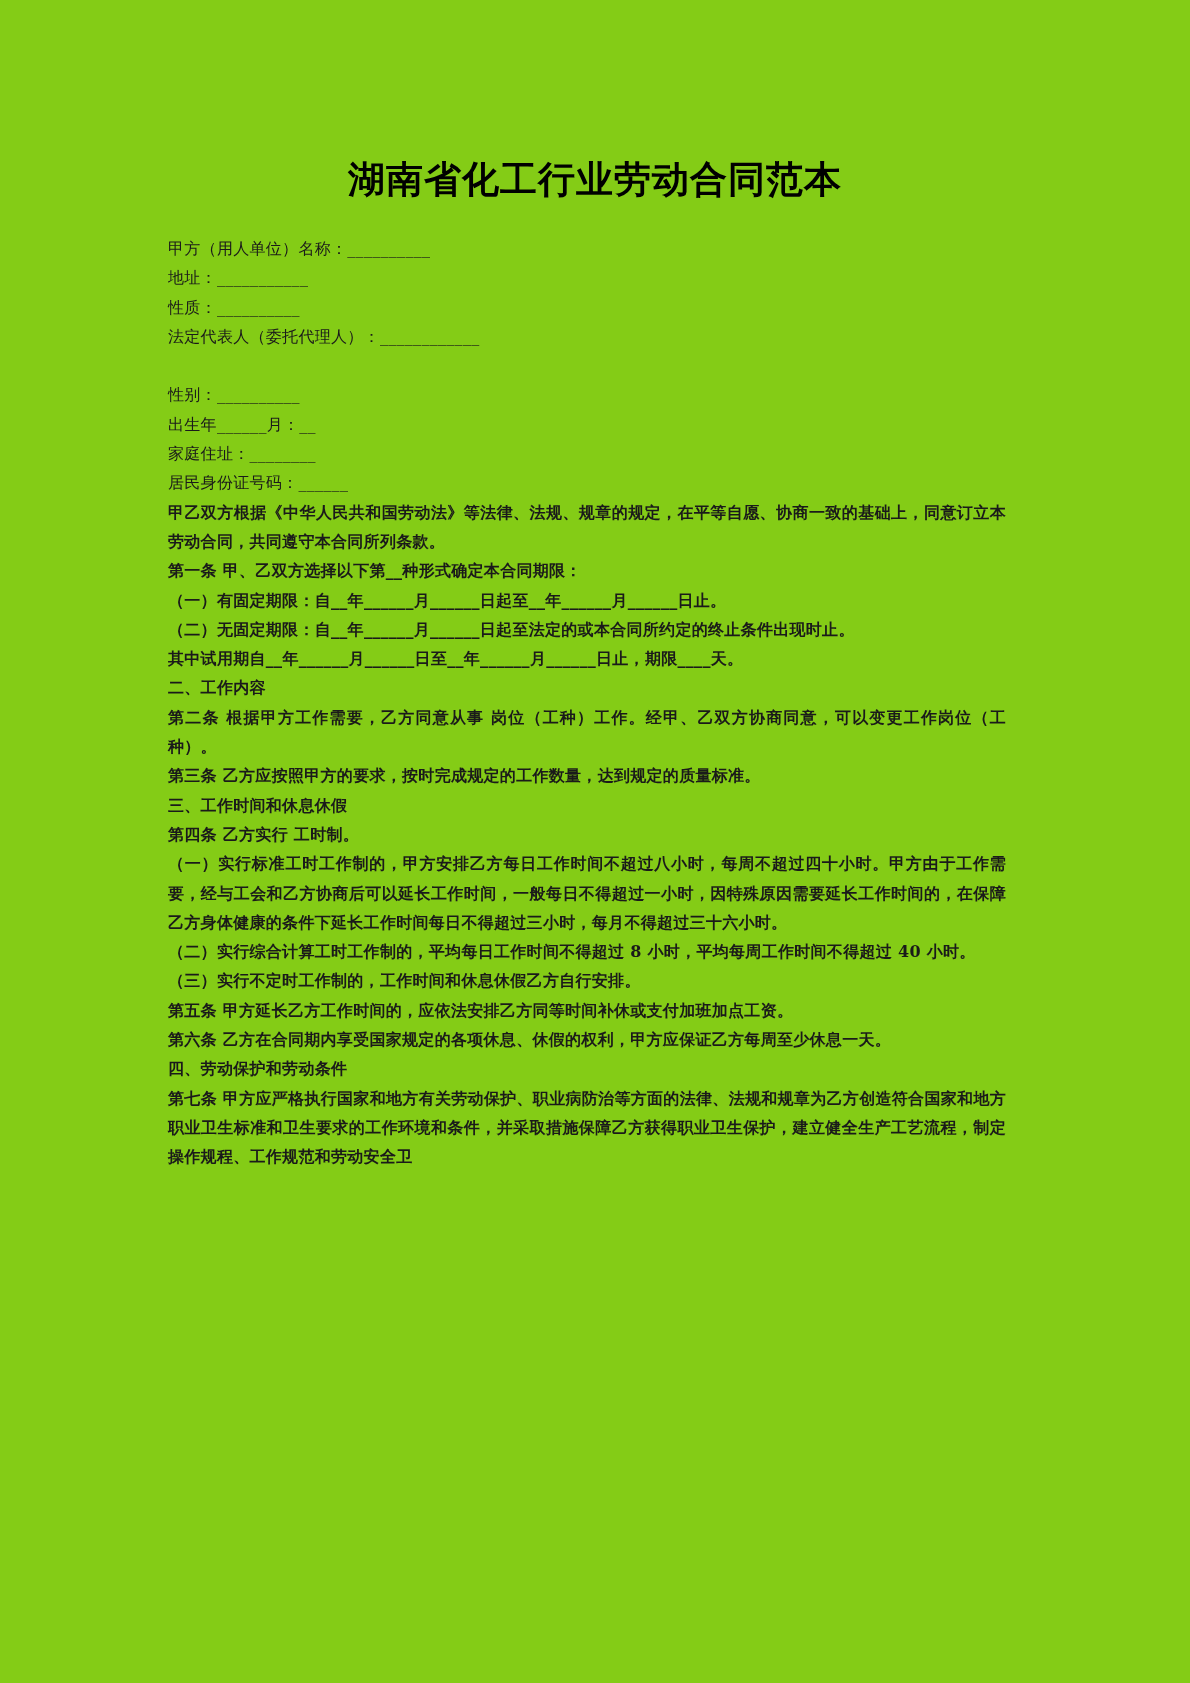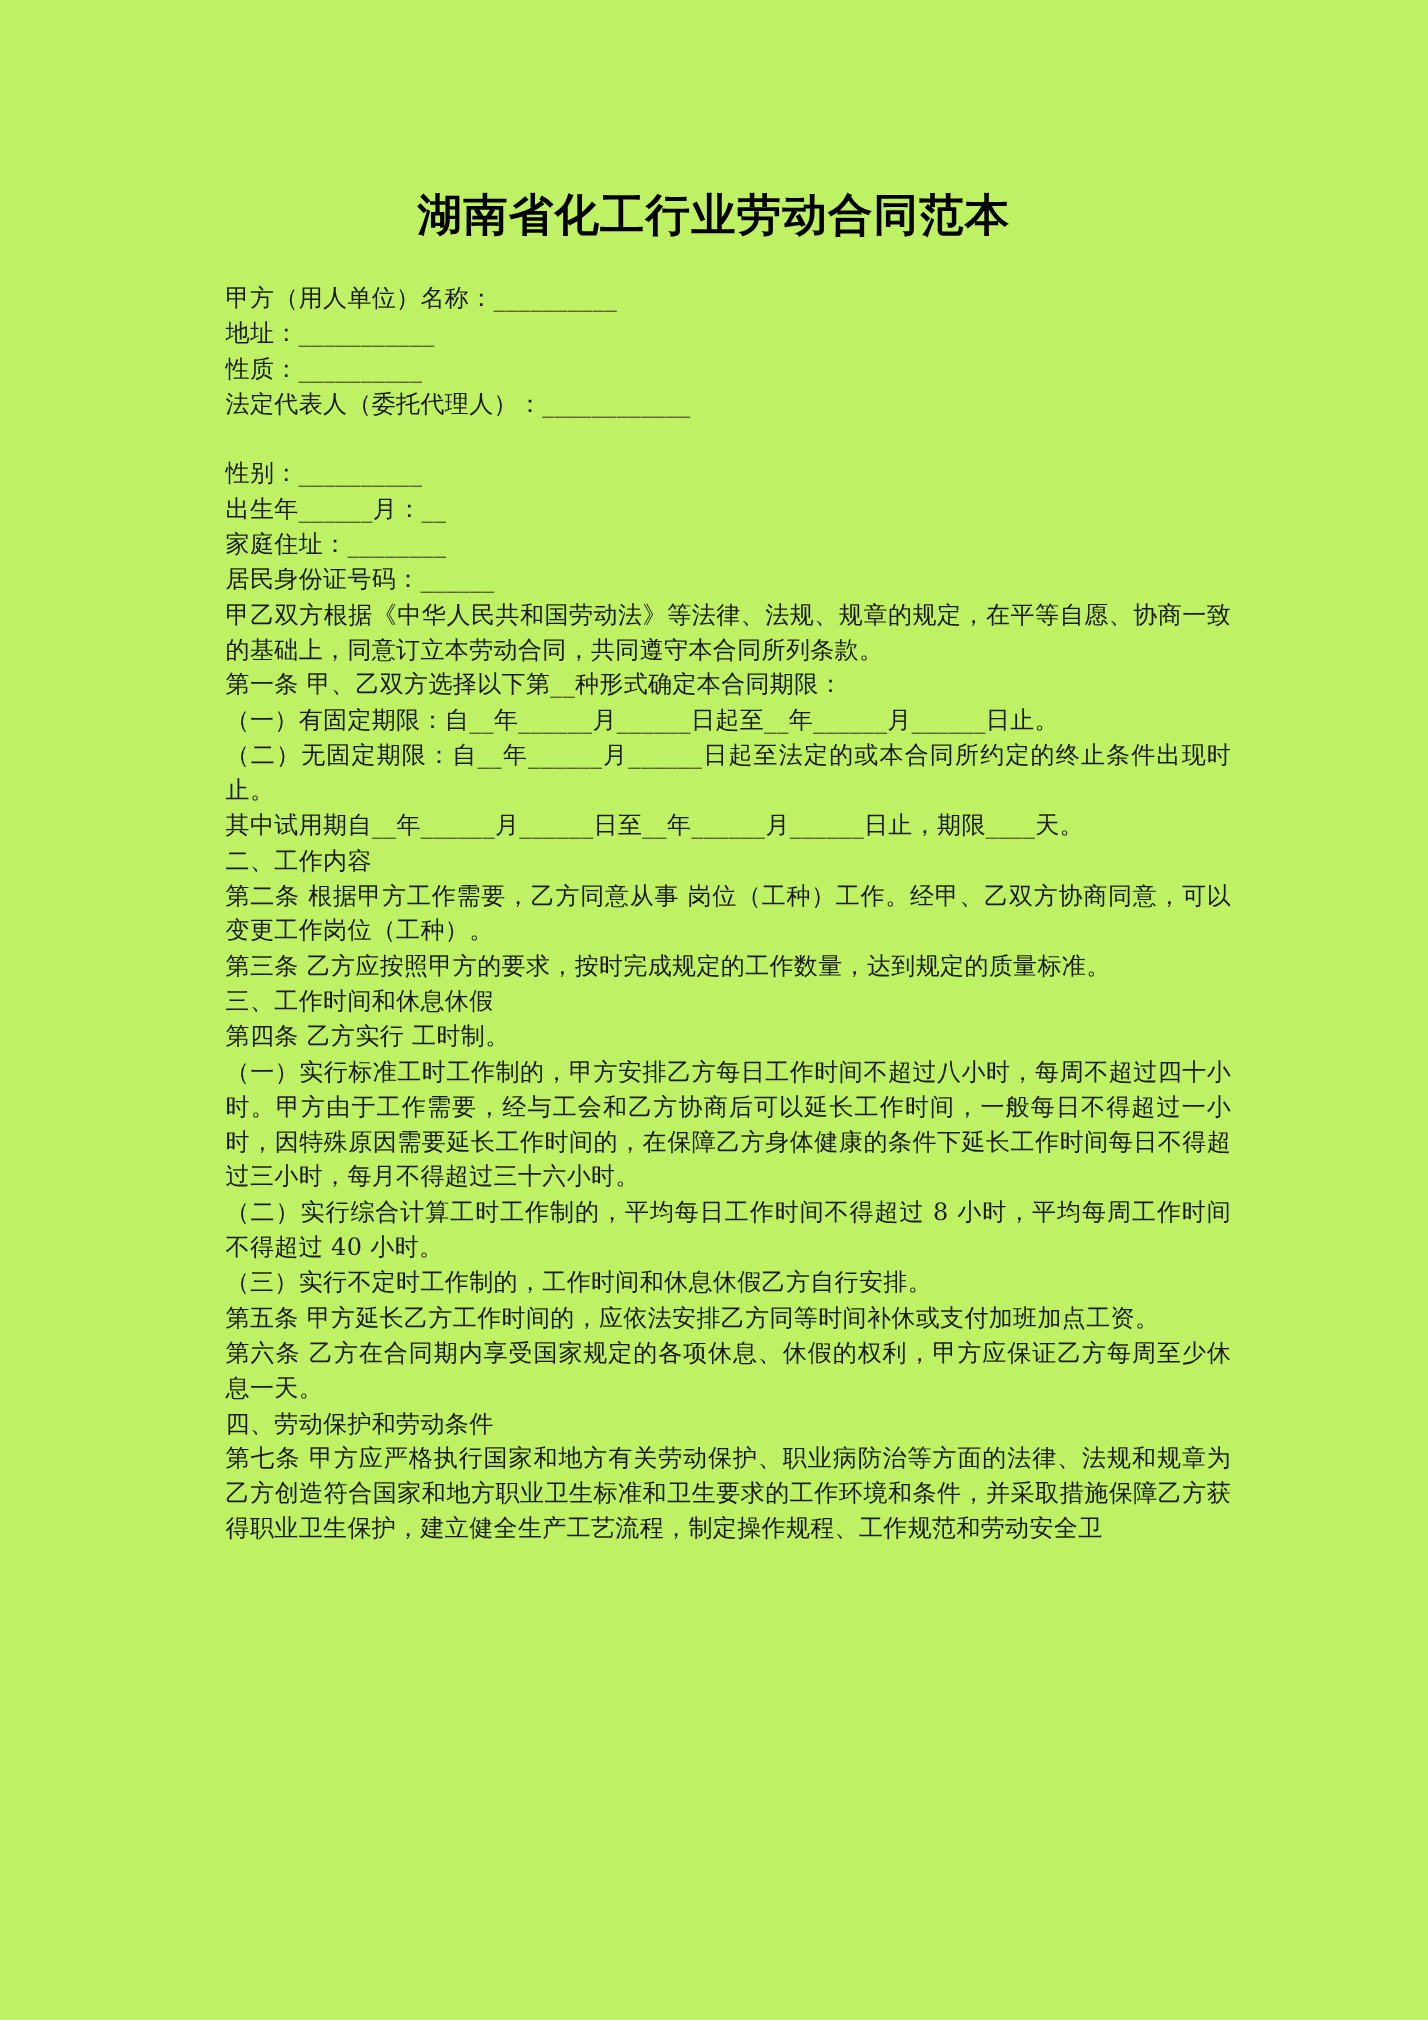--- a/index.html
+++ b/index.html
@@ -1,25 +1,25 @@
 <!DOCTYPE html>
 <html><head>
   <meta charset="utf-8">
   <style>
     html, body { margin: 0; padding: 0; background: #ffffff; }
     body { width: 1190px; height: 1683px; position: relative; overflow: hidden;
            font-family: "DejaVu Serif", "Liberation Serif", serif; color: #1a1a1a; }
-    .page { position: absolute; left: 0; top: 0; width: 1190px; height: 1683px; background: #bef264; }
+    .page { position: absolute; left: 0; top: 0; width: 1190px; height: 1683px; background: #84cc16; }
     .title { position: absolute; left: 0; width: 1190px; top: 152px; text-align: center;
              font-family: "DejaVu Sans", "Liberation Sans", sans-serif; font-weight: bold;
              font-size: 37px; letter-spacing: 1px; color: #000; line-height: 56px; }
-    .body { position: absolute; left: 188px; top: 234px; width: 838px;
-            font-size: 20px; line-height: 29.3px; letter-spacing: 0.3px; }
+    .body { position: absolute; left: 168px; top: 234px; width: 838px;
+            font-size: 16px; line-height: 29.3px; letter-spacing: 0.3px; }
     .line { white-space: pre; display: block; height: 29.3px; }
-    .para { display: block; text-align: justify; }
+    .para { display: block; text-align: justify; font-weight: bold; }
     .blank { height: 29.3px; display: block; }
   </style>
 </head>
 <body>
 
 <div class="page">
   <div class="title">湖南省化工行业劳动合同范本</div>
 
   <div class="body">
     <span class="line">甲方（用人单位）名称：__________</span>

